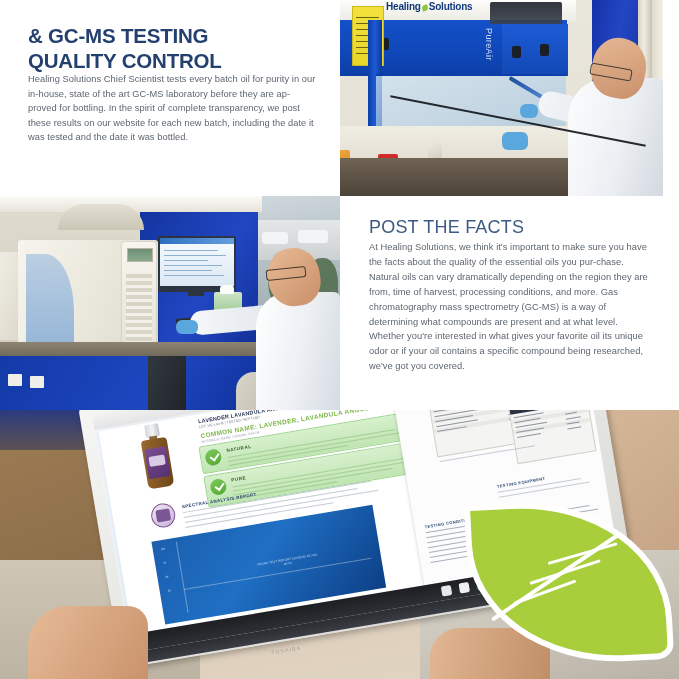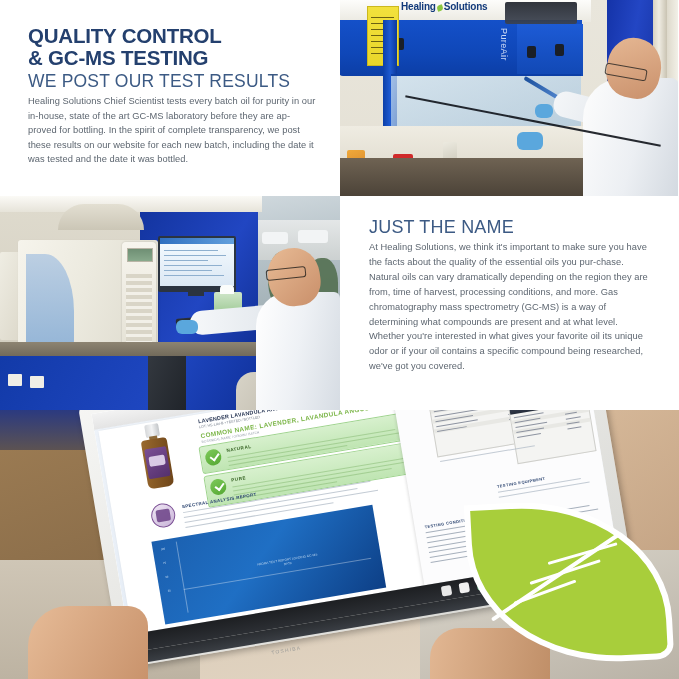--- a/index.html
+++ b/index.html
@@ -19,21 +19,21 @@
   .body-copy{color:#5d6670;font-size:9.3px;line-height:14.6px;margin:0;
              letter-spacing:0.05px;text-align:left;}
   .panel-sa .h1{font-size:21px;letter-spacing:0.1px;}
   .panel-sa .h2{font-size:18px;}
   .panel-sa .body-copy{line-height:14.9px;}
 
   
   .photo{position:absolute;overflow:hidden;}
 
   
-  .ph-hood{left:339px;top:0;width:339px;height:196px;
+  .ph-hood{left:324px;top:0;width:339px;height:196px;
      background:
        linear-gradient(180deg,#e9e6dc 0%,#e4e0d4 100%);}
   .hood-wallR{position:absolute;left:268px;top:0;width:46px;height:163px;
      background:linear-gradient(100deg,#1433a8 0%,#2346c4 45%,#15309d 100%);}
   .hood-wallR:after{content:"";position:absolute;left:30px;top:62px;width:3px;height:36px;
      background:#cdd8ee;border-radius:2px;box-shadow:0 0 2px #fff;}
   .hood-gap{position:absolute;left:312px;top:0;width:16px;height:160px;
      background:linear-gradient(90deg,#cfc9b8,#efece2,#c9c3b2);}
   .hood-farR{position:absolute;left:326px;top:0;width:14px;height:150px;
      background:linear-gradient(90deg,#dad5c6,#f4f2ea);}
@@ -480,24 +480,23 @@
     <div class="leaf" style="left:474px;top:96px">
       <div class="shape"></div>
       <div class="vmain"></div>
       <div class="vb" style="left:40px;top:96px;width:66px;transform:rotate(-20deg);transform-origin:left center"></div>
       <div class="vb" style="left:56px;top:76px;width:74px;transform:rotate(-18deg);transform-origin:left center"></div>
       <div class="vb" style="left:74px;top:56px;width:72px;transform:rotate(-16deg);transform-origin:left center"></div>
     </div>
   </div>
 
   <div class="txt-panel panel-qc">
+    <h1 class="h1 l2">&amp; GC-MS TESTING</h1>
     <h1 class="h1">QUALITY CONTROL</h1>
-    <h1 class="h1 l2">&amp; GC-MS TESTING</h1>
-    <h2 class="h2">WE POST OUR TEST RESULTS</h2>
     <p class="body-copy">Healing Solutions Chief Scientist tests every batch oil for purity in our in-house, state of the art GC-MS laboratory before they are ap-proved for bottling. In the spirit of complete transparency, we post these results on our website for each new batch, including the date it was tested and the date it was bottled.</p>
   </div>
 
   <div class="txt-panel panel-sa">
-    <h2 class="h2">JUST THE NAME</h2>
+    <h2 class="h2">POST THE FACTS</h2>
     <p class="body-copy">At Healing Solutions, we think it's important to make sure you have the facts about the quality of the essential oils you pur-chase. Natural oils can vary dramatically depending on the region they are from, time of harvest, processing conditions, and more. Gas chromatography mass spectrometry (GC-MS) is a way of determining what compounds are present and at what level. Whether you're interested in what gives your favorite oil its unique odor or if your oil contains a specific compound being researched, we've got you covered.</p>
   </div>
 
 </div>
 
 </body></html>

